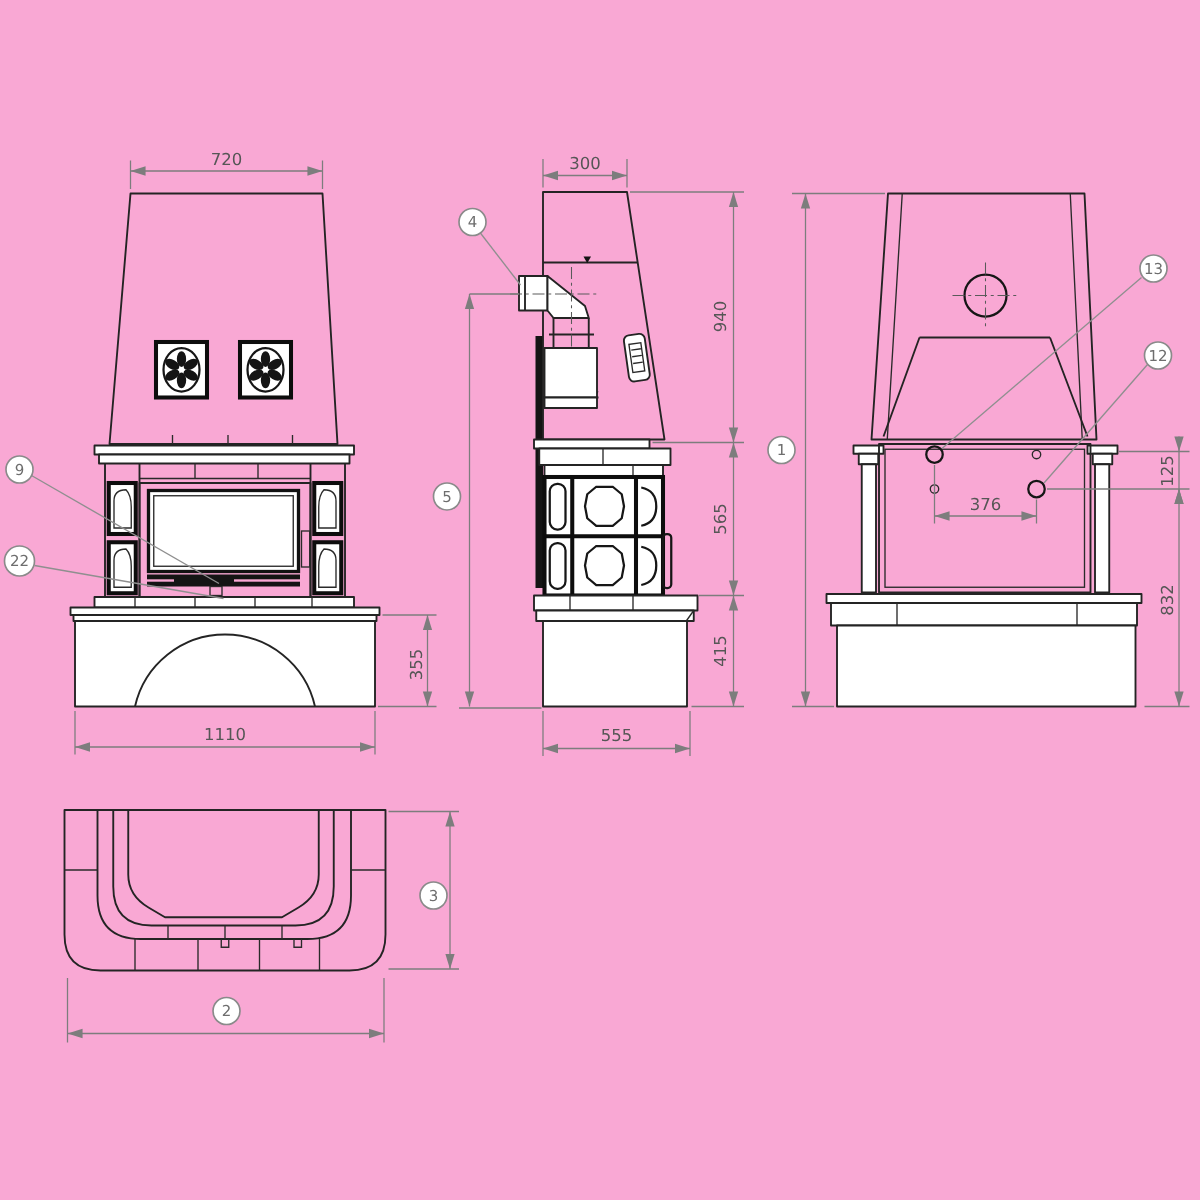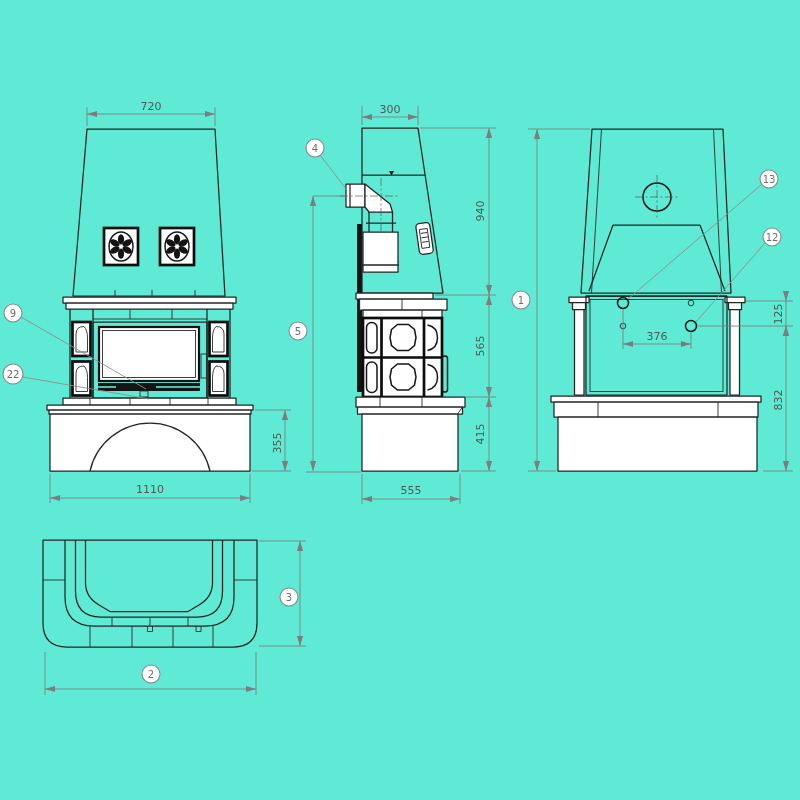--- a/index.html
+++ b/index.html
@@ -1,16 +1,16 @@
 <!DOCTYPE html>
 <html><head>
 <meta charset="utf-8">
 <style>
   html,body{margin:0;padding:0;background:#ffffff}
-  .stage{width:800px;height:800px;background:#5eead4;position:relative;overflow:hidden}
+  .stage{width:800px;height:800px;background:#f9a8d4;position:relative;overflow:hidden}
   svg{display:block}
   .ln{fill:none;stroke:#242424;stroke-width:1.25;stroke-linejoin:round}
   .lnw{fill:#ffffff;stroke:#242424;stroke-width:1.25;stroke-linejoin:round}
   .thn{fill:none;stroke:#2a2a2a;stroke-width:0.9}
   .thk{fill:#ffffff;stroke:#0d0d0d;stroke-width:2.7;stroke-linejoin:miter}
   .thkl{fill:none;stroke:#0d0d0d;stroke-width:2.7}
   .t15{fill:none;stroke:#161616;stroke-width:1.5}
   .t22{fill:#ffffff;stroke:#111;stroke-width:2.2}
   .blk{fill:#141414;stroke:none}
   .dim{fill:none;stroke:#7d7d7d;stroke-width:0.85}

